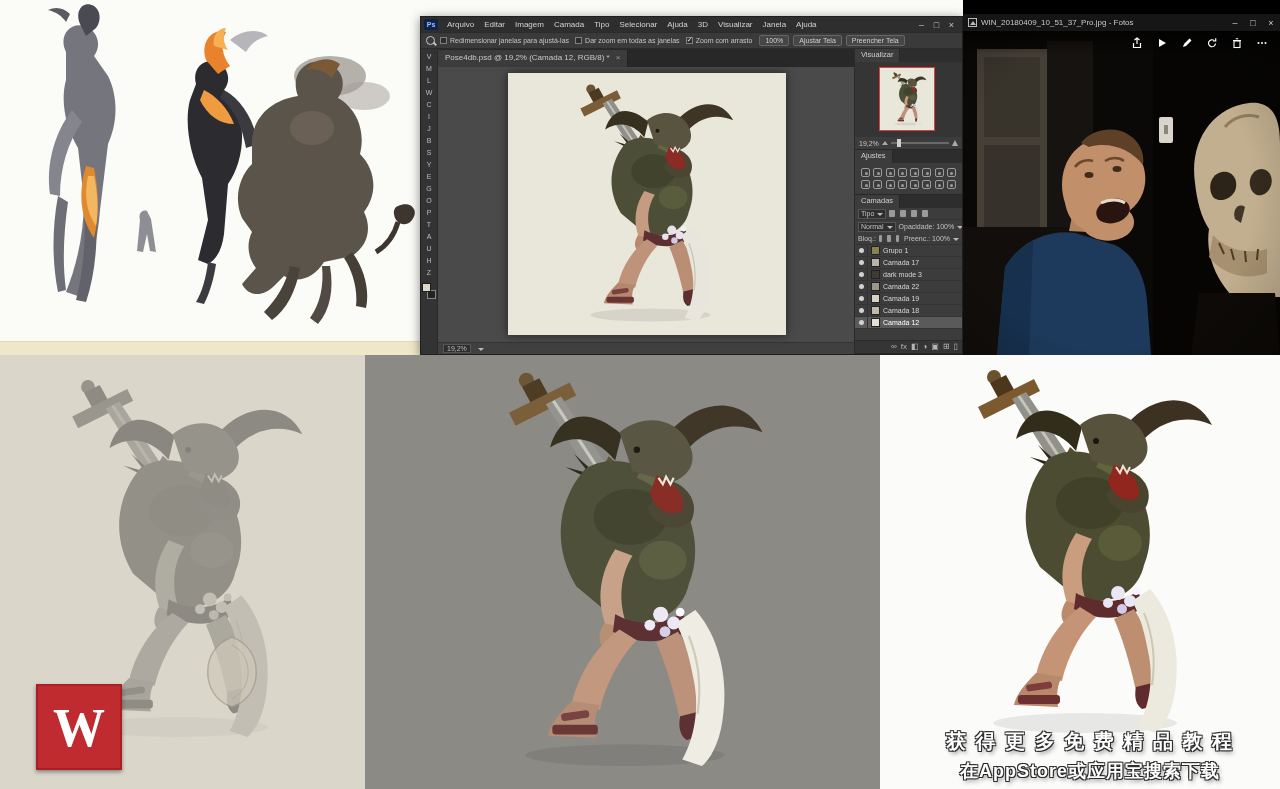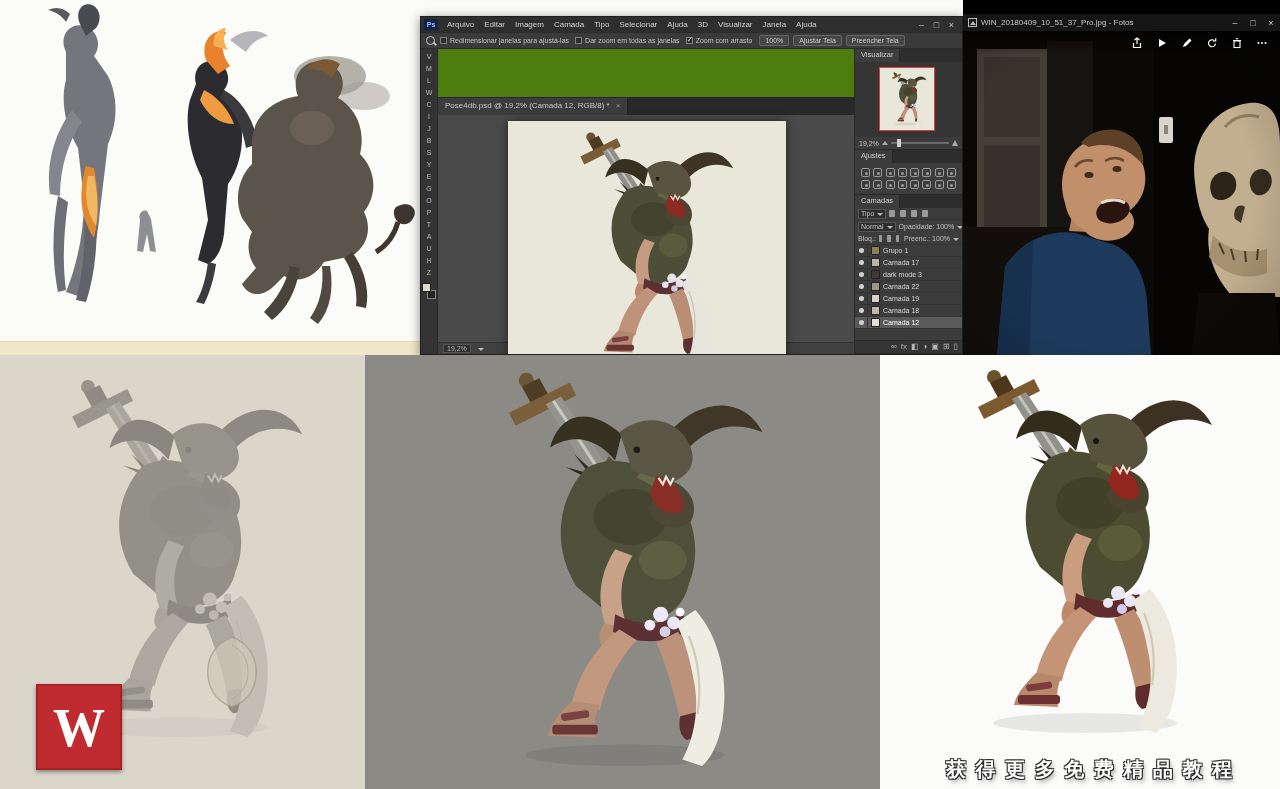--- a/index.html
+++ b/index.html
@@ -30,21 +30,21 @@
   .opt-buttons{display:flex;gap:4px;margin-left:2px;}
   .opt-btn{border:1px solid #666;background:#464646;border-radius:2px;padding:1px 5px;color:#d0d0d0;}
   .ps-body{flex:1;display:flex;min-height:0;}
   .ps-toolbar{width:17px;background:#333;border-right:1px solid #2a2a2a;display:flex;flex-direction:column;align-items:center;padding-top:2px;flex:0 0 auto;}
   .tools{display:flex;flex-direction:column;align-items:center;}
   .ps-tool{width:15px;height:12px;color:#bdbdbd;font-size:7px;line-height:12px;text-align:center;}
   .swatches{position:relative;width:14px;height:16px;margin-top:4px;}
   .sw-fg{position:absolute;left:0;top:0;width:9px;height:9px;background:#ddd8c8;border:1px solid #1d1d1d;}
   .sw-bg{position:absolute;right:0;bottom:0;width:9px;height:9px;background:#23231f;border:1px solid #888;}
   .ps-center{flex:1;display:flex;flex-direction:column;min-width:0;}
-  .ps-tabbar{height:18px;background:#282828;display:flex;align-items:flex-end;flex:0 0 auto;margin-top:48px;}
+  .ps-tabbar{height:18px;background:#282828;display:flex;align-items:flex-end;flex:0 0 auto;}
   .ps-tab{height:17px;background:#3c3c3c;color:#c9c9c9;font-size:8px;padding:3px 7px 0 7px;display:flex;gap:6px;align-items:flex-start;white-space:nowrap;border-right:1px solid #222;}
   .tab-close{color:#9a9a9a;font-size:8px;}
   .ps-canvas-area{flex:1;background:#4a4a4a;position:relative;min-height:0;}
   .ps-canvas{position:absolute;left:70px;top:6px;width:278px;height:262px;background:#e9e7da;box-shadow:0 0 9px rgba(0,0,0,.55);}
   .ps-canvas svg{position:absolute;left:41px;top:6px;}
   .ps-status{height:12px;background:#404040;border-top:1px solid #333;font-size:7px;color:#bbb;display:flex;align-items:center;padding:0 5px;gap:4px;flex:0 0 auto;}
   .status-zoom{background:#2e2e2e;border:1px solid #555;padding:0 3px;height:9px;line-height:8px;}
   .caret{width:0;height:0;border:3px solid transparent;border-top-color:#b9b9b9;display:inline-block;margin-left:3px;transform:translateY(2px);}
   .ps-dock{width:108px;background:#3c3c3c;border-left:1px solid #2a2a2a;display:flex;flex-direction:column;flex:0 0 auto;}
   .ps-panel{border-bottom:1px solid #282828;display:flex;flex-direction:column;}
@@ -572,15 +572,16 @@
   </div>
 
   <div id="watermark">
     <div class="logo-box">
       <span class="logo-w">W</span>
     </div>
   </div>
 
   <div id="promo">
     <div class="promo-line1 outline-dark">获 得 更 多 免 费 精 品 教 程</div>
+    <div class="promo-line2 outline-dark">在AppStore或应用宝搜索下载</div>
   </div>
 
 </div>
 
 </body></html>

